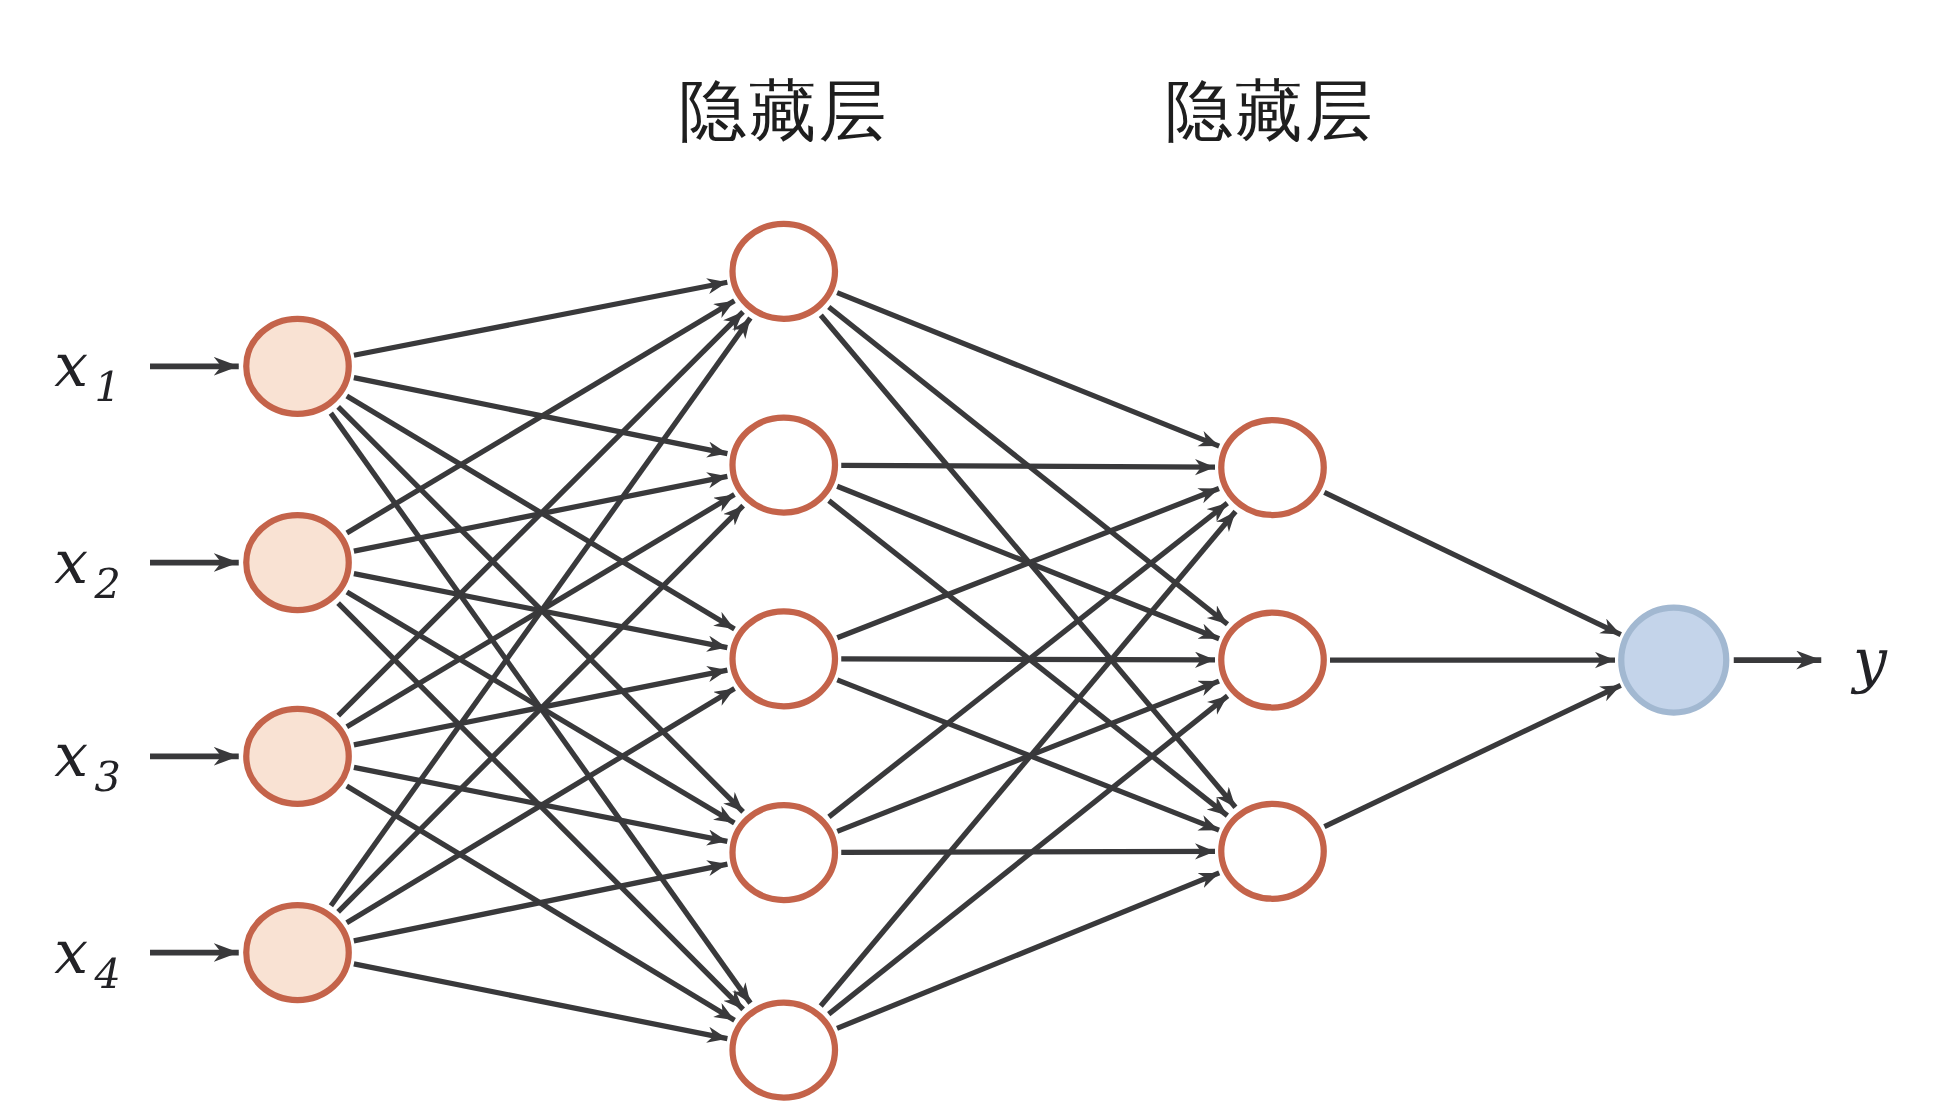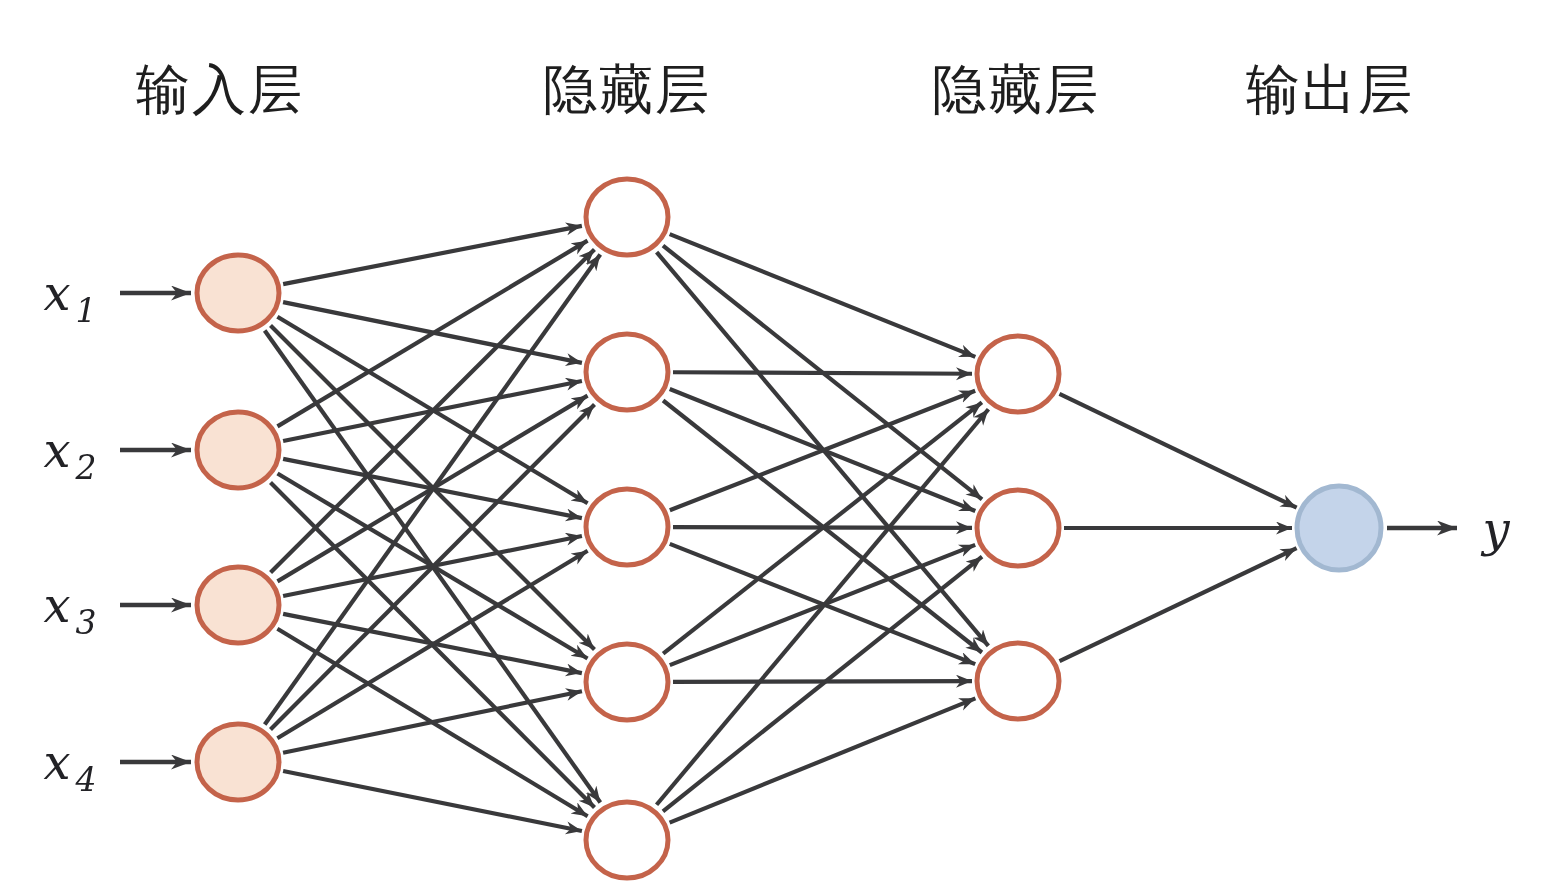--- a/index.html
+++ b/index.html
@@ -97,24 +97,22 @@
       <ellipse cx="627" cy="372" rx="41" ry="38" fill="#ffffff" stroke="#c4634a" stroke-width="5"></ellipse>
       <ellipse cx="627" cy="527" rx="41" ry="38" fill="#ffffff" stroke="#c4634a" stroke-width="5"></ellipse>
       <ellipse cx="627" cy="682" rx="41" ry="38" fill="#ffffff" stroke="#c4634a" stroke-width="5"></ellipse>
       <ellipse cx="627" cy="840" rx="41" ry="38" fill="#ffffff" stroke="#c4634a" stroke-width="5"></ellipse>
       <ellipse cx="1018" cy="374" rx="41" ry="38" fill="#ffffff" stroke="#c4634a" stroke-width="5"></ellipse>
       <ellipse cx="1018" cy="528" rx="41" ry="38" fill="#ffffff" stroke="#c4634a" stroke-width="5"></ellipse>
       <ellipse cx="1018" cy="681" rx="41" ry="38" fill="#ffffff" stroke="#c4634a" stroke-width="5"></ellipse>
       <ellipse cx="1339" cy="528" rx="42" ry="42" fill="#c4d4ea" stroke="#a2b8d1" stroke-width="5"></ellipse>
     </svg>
 
-  <div class="layer-label" style="left: 220px; top: 90px;">输入层</div>
   <div class="layer-label" style="left: 627px; top: 90px;">隐藏层</div>
   <div class="layer-label" style="left: 1016px; top: 90px;">隐藏层</div>
-  <div class="layer-label" style="left: 1330px; top: 90px;">输出层</div>
 
   <div class="math-label" style="left: 70px; top: 293px;">
     <span class="math-base">x</span>
       <span class="math-sub">1</span>
   </div>
   <div class="math-label" style="left: 70px; top: 450px;">
     <span class="math-base">x</span>
       <span class="math-sub">2</span>
   </div>
   <div class="math-label" style="left: 70px; top: 605px;">

